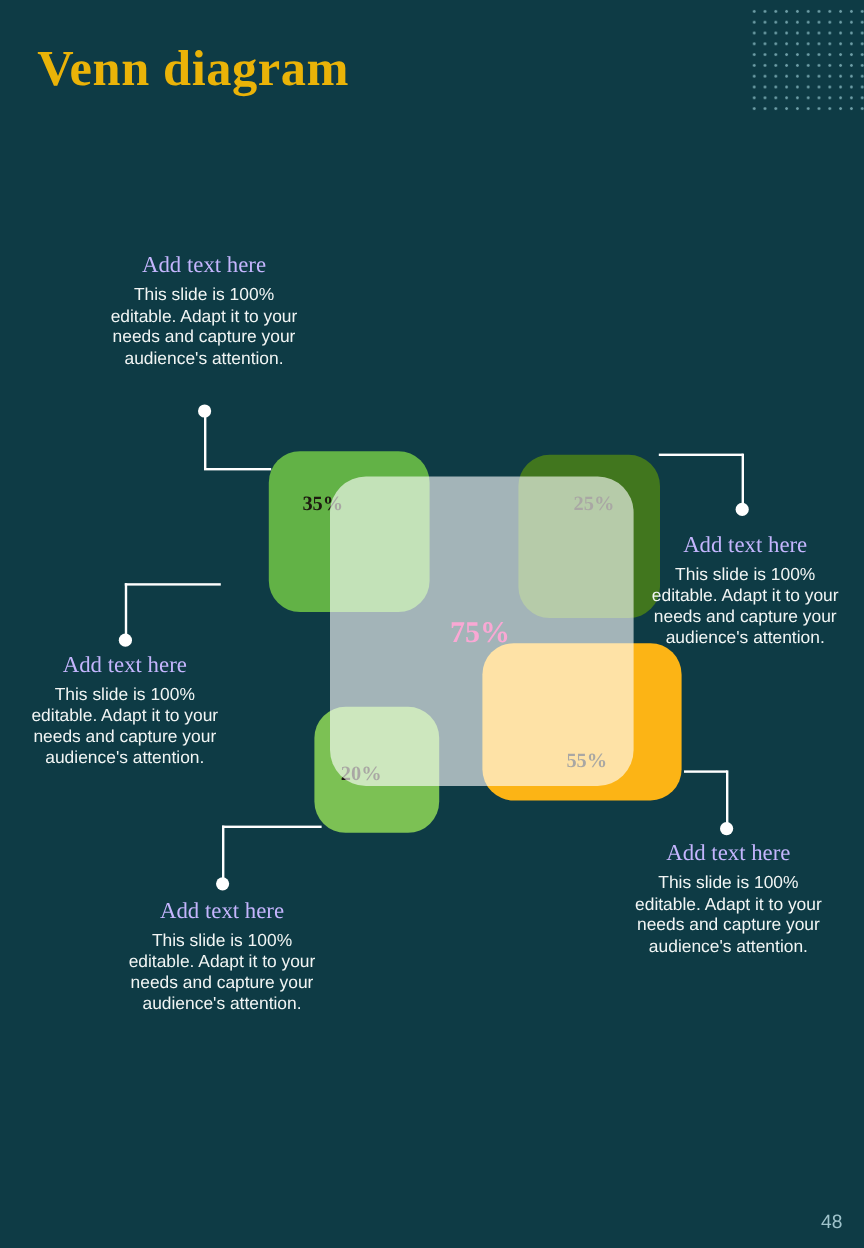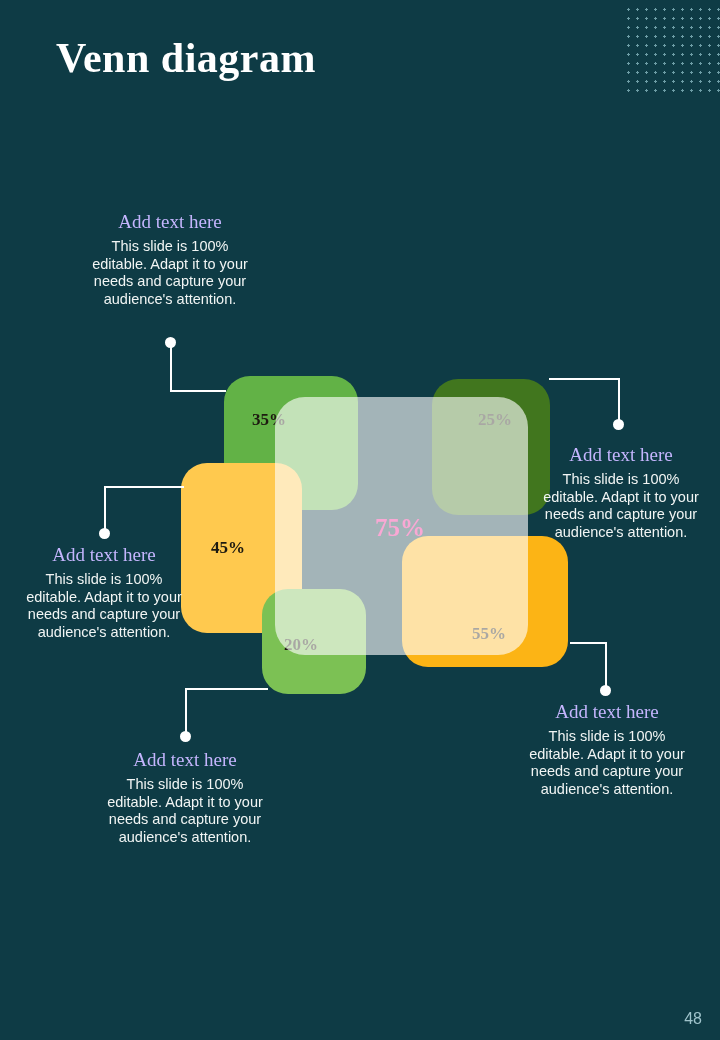--- a/index.html
+++ b/index.html
@@ -15,24 +15,24 @@
   .dot-grid{
     position:absolute; top:5px; left:624px; width:96px; height:92px;
     background-image:radial-gradient(#7fb0b8 1.1px, transparent 1.2px);
     background-size:9px 9px;
     background-position:0 0;
     opacity:.85;
   }
 
   
   .slide-title{
-    position:absolute; left:56px; top:34px;
+    position:absolute; left:31px; top:34px;
     font-family:"Liberation Serif", serif;
     font-weight:700; font-size:42px; letter-spacing:.5px;
-    color:#ffffff;
+    color:#eab308;
     text-align:right;
   }
 
   
   .venn{ position:absolute; left:0; top:0; width:720px; height:1040px; }
 
   .sq{ position:absolute; border-radius:26px; }
   .sq .pct{
     position:absolute;
     font-family:"Liberation Serif", serif;
@@ -103,23 +103,20 @@
 <div class="venn">
 
   <div class="sq sq-green-tl">
     <span class="pct lbl-35">35%</span>
   </div>
 
   <div class="sq sq-green-tr">
     <span class="pct lbl-25">25%</span>
   </div>
 
-  <div class="sq sq-yellow-l">
-    <span class="pct lbl-45">45%</span>
-  </div>
 
   <div class="sq sq-green-bl">
     <span class="pct lbl-20">20%</span>
   </div>
 
   <div class="sq sq-orange-br">
     <span class="pct lbl-55">55%</span>
   </div>
 
   <div class="sq sq-overlay"></div>

